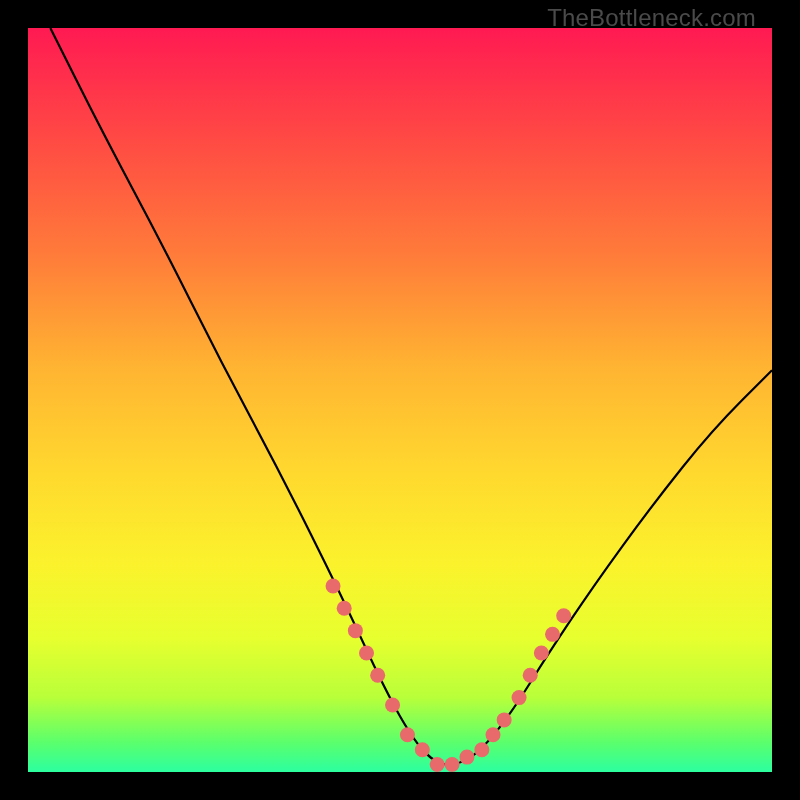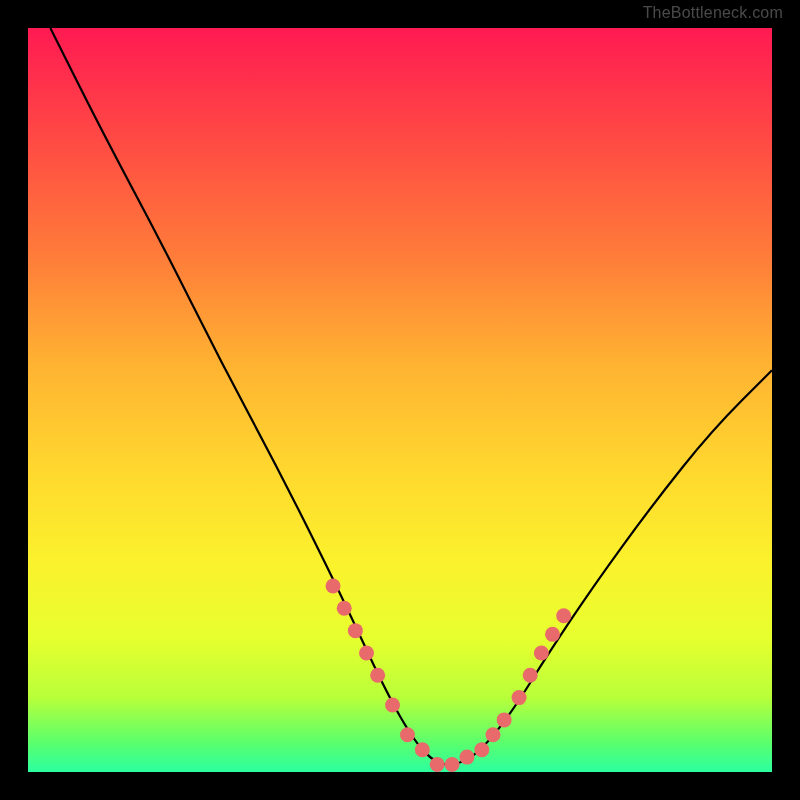--- a/index.html
+++ b/index.html
@@ -25,23 +25,23 @@
       #ffd92e 60%,
       #fbf22c 72%,
       #e7ff2e 82%,
       #b8ff3a 90%,
       #5bff6c 96%,
       #2cffa0 100%);
   }
   .watermark {
     position: absolute;
     top: 4px;
-    right: 17px;
+    right: 44px;
     color: #4a4a4a;
-    font-size: 16px;
+    font-size: 24px;
     font-weight: 500;
     letter-spacing: 0.2px;
   }
   svg.overlay {
     position: absolute;
     left: 28px;
     top: 28px;
     width: 744px;
     height: 744px;
     overflow: visible;

